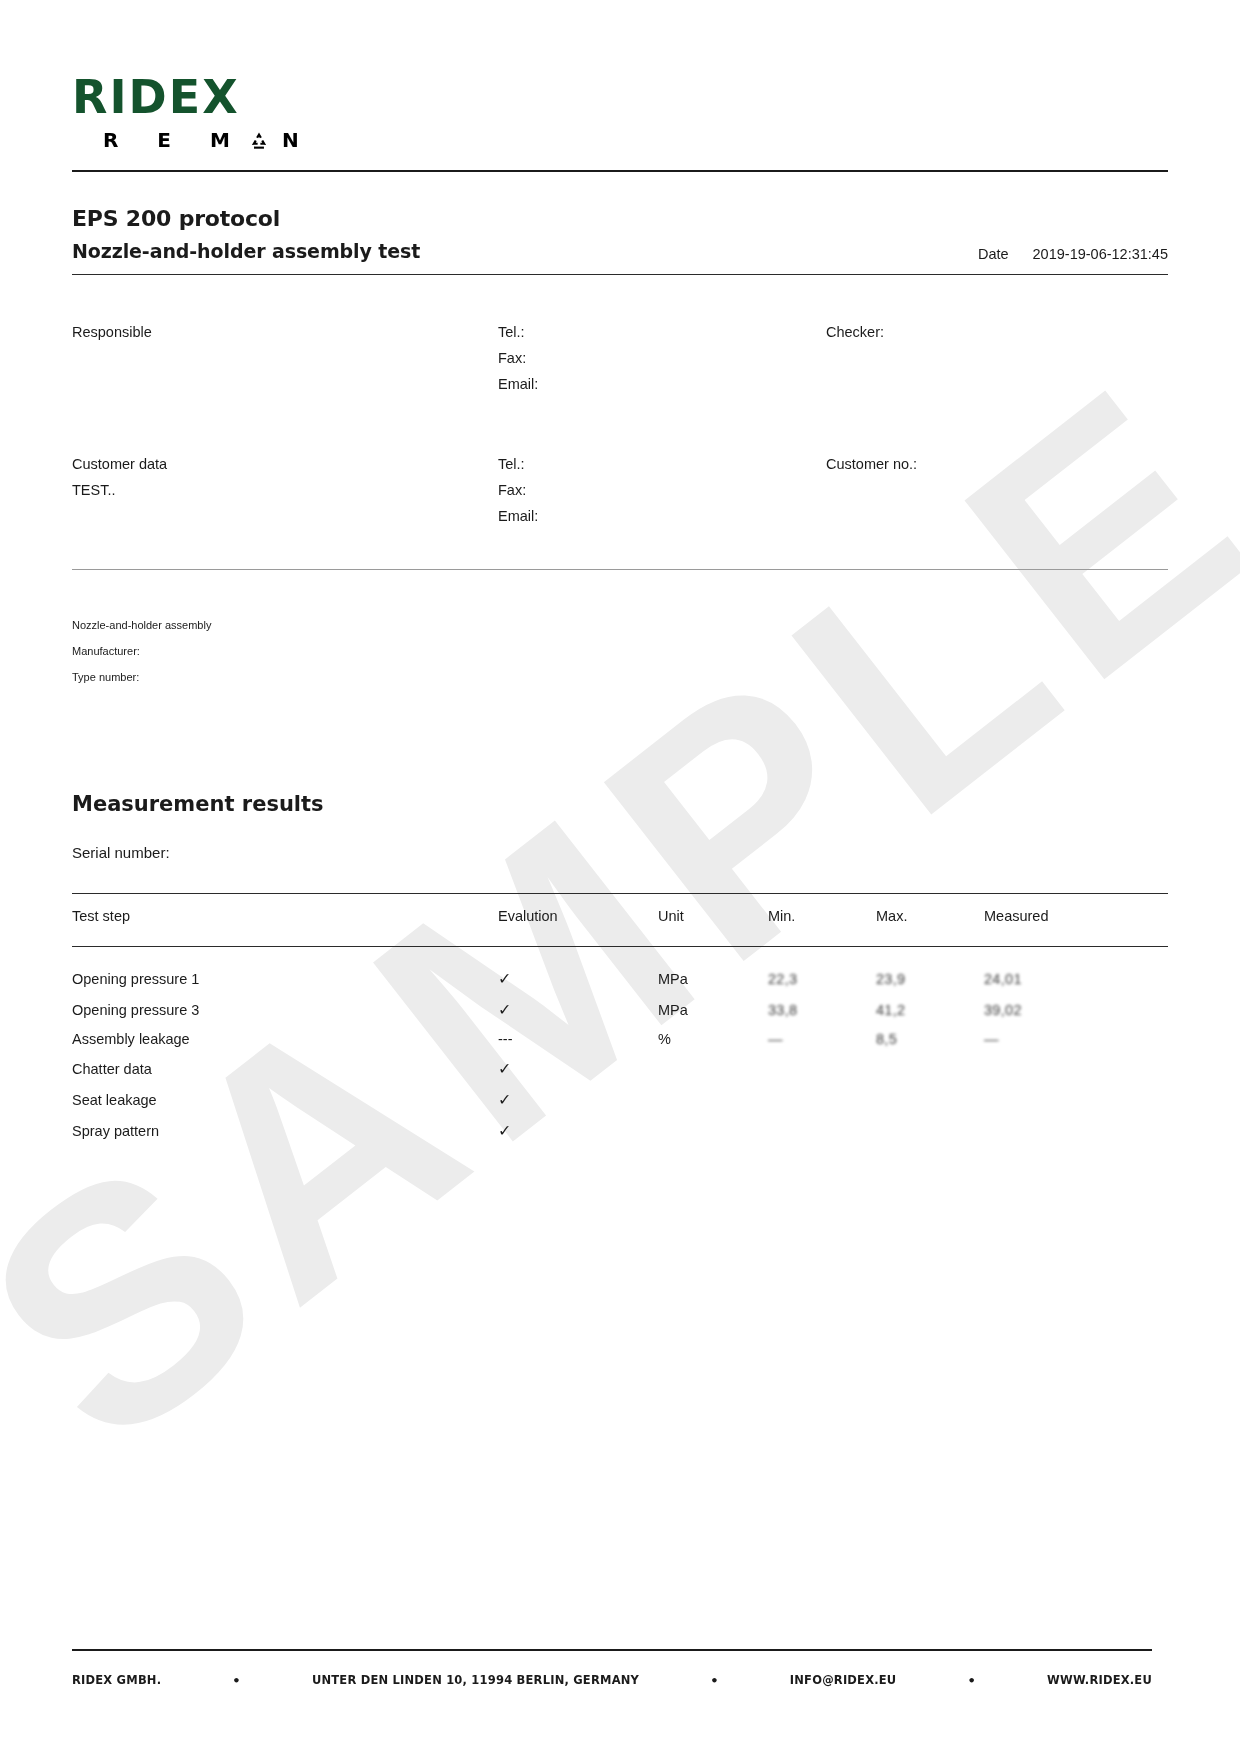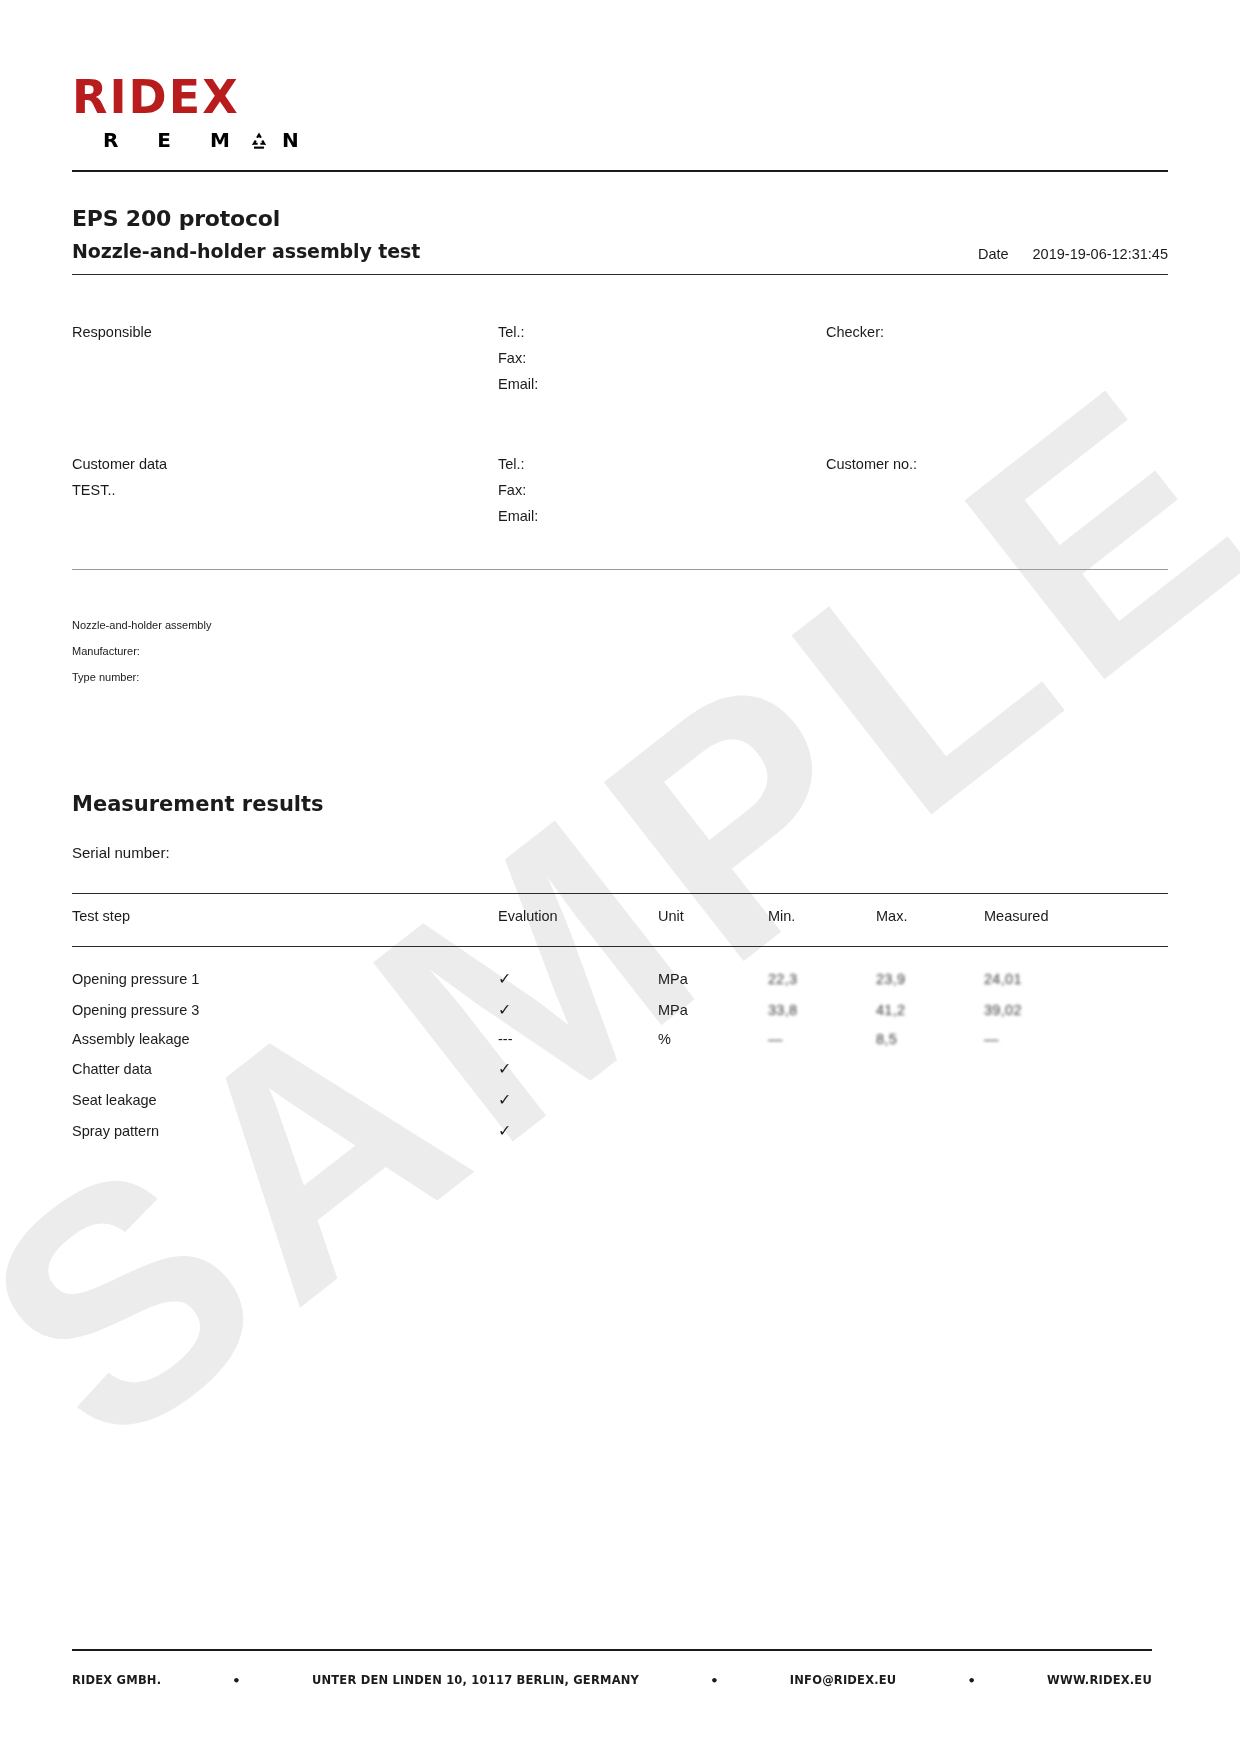--- a/index.html
+++ b/index.html
@@ -56,21 +56,21 @@
   }
   .logo-block {
     position: relative;
     height: 80px;
   }
   .logo-main {
     font-family: "DejaVu Sans", sans-serif;
     font-weight: bold;
     font-size: 46px;
     letter-spacing: 2px;
-    color: #b91c1c;
+    color: #14532d;
     line-height: 1;
     position: relative;
     display: inline-block;
   }
   .logo-sub {
     margin-top: 9px;
     font-family: "DejaVu Sans", sans-serif;
     font-weight: bold;
     font-size: 20px;
     letter-spacing: 16px;
@@ -374,21 +374,21 @@
         <td class="c-meas"></td>
       </tr>
     </tbody>
   </table>
 
   <div class="footer">
     <div class="rule"></div>
     <div class="footer-row">
       <span>RIDEX GMBH.</span>
       <span class="dot">•</span>
-      <span>UNTER DEN LINDEN 10, 10117 BERLIN, GERMANY</span>
+      <span>UNTER DEN LINDEN 10, 11994 BERLIN, GERMANY</span>
       <span class="dot">•</span>
       <span>INFO@RIDEX.EU</span>
       <span class="dot">•</span>
       <span>WWW.RIDEX.EU</span>
     </div>
   </div>
 
 </div>
 
 </body></html>

